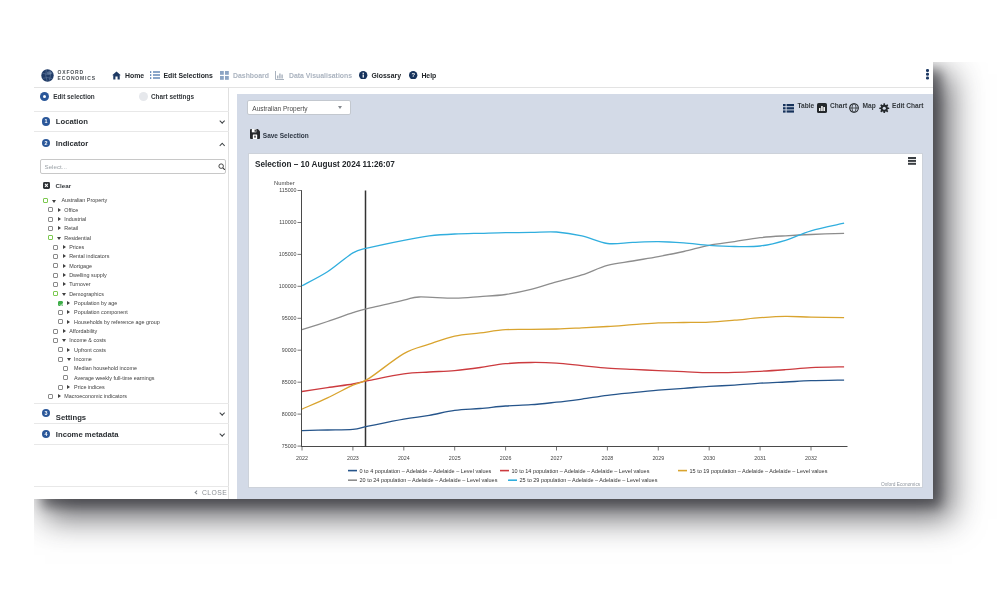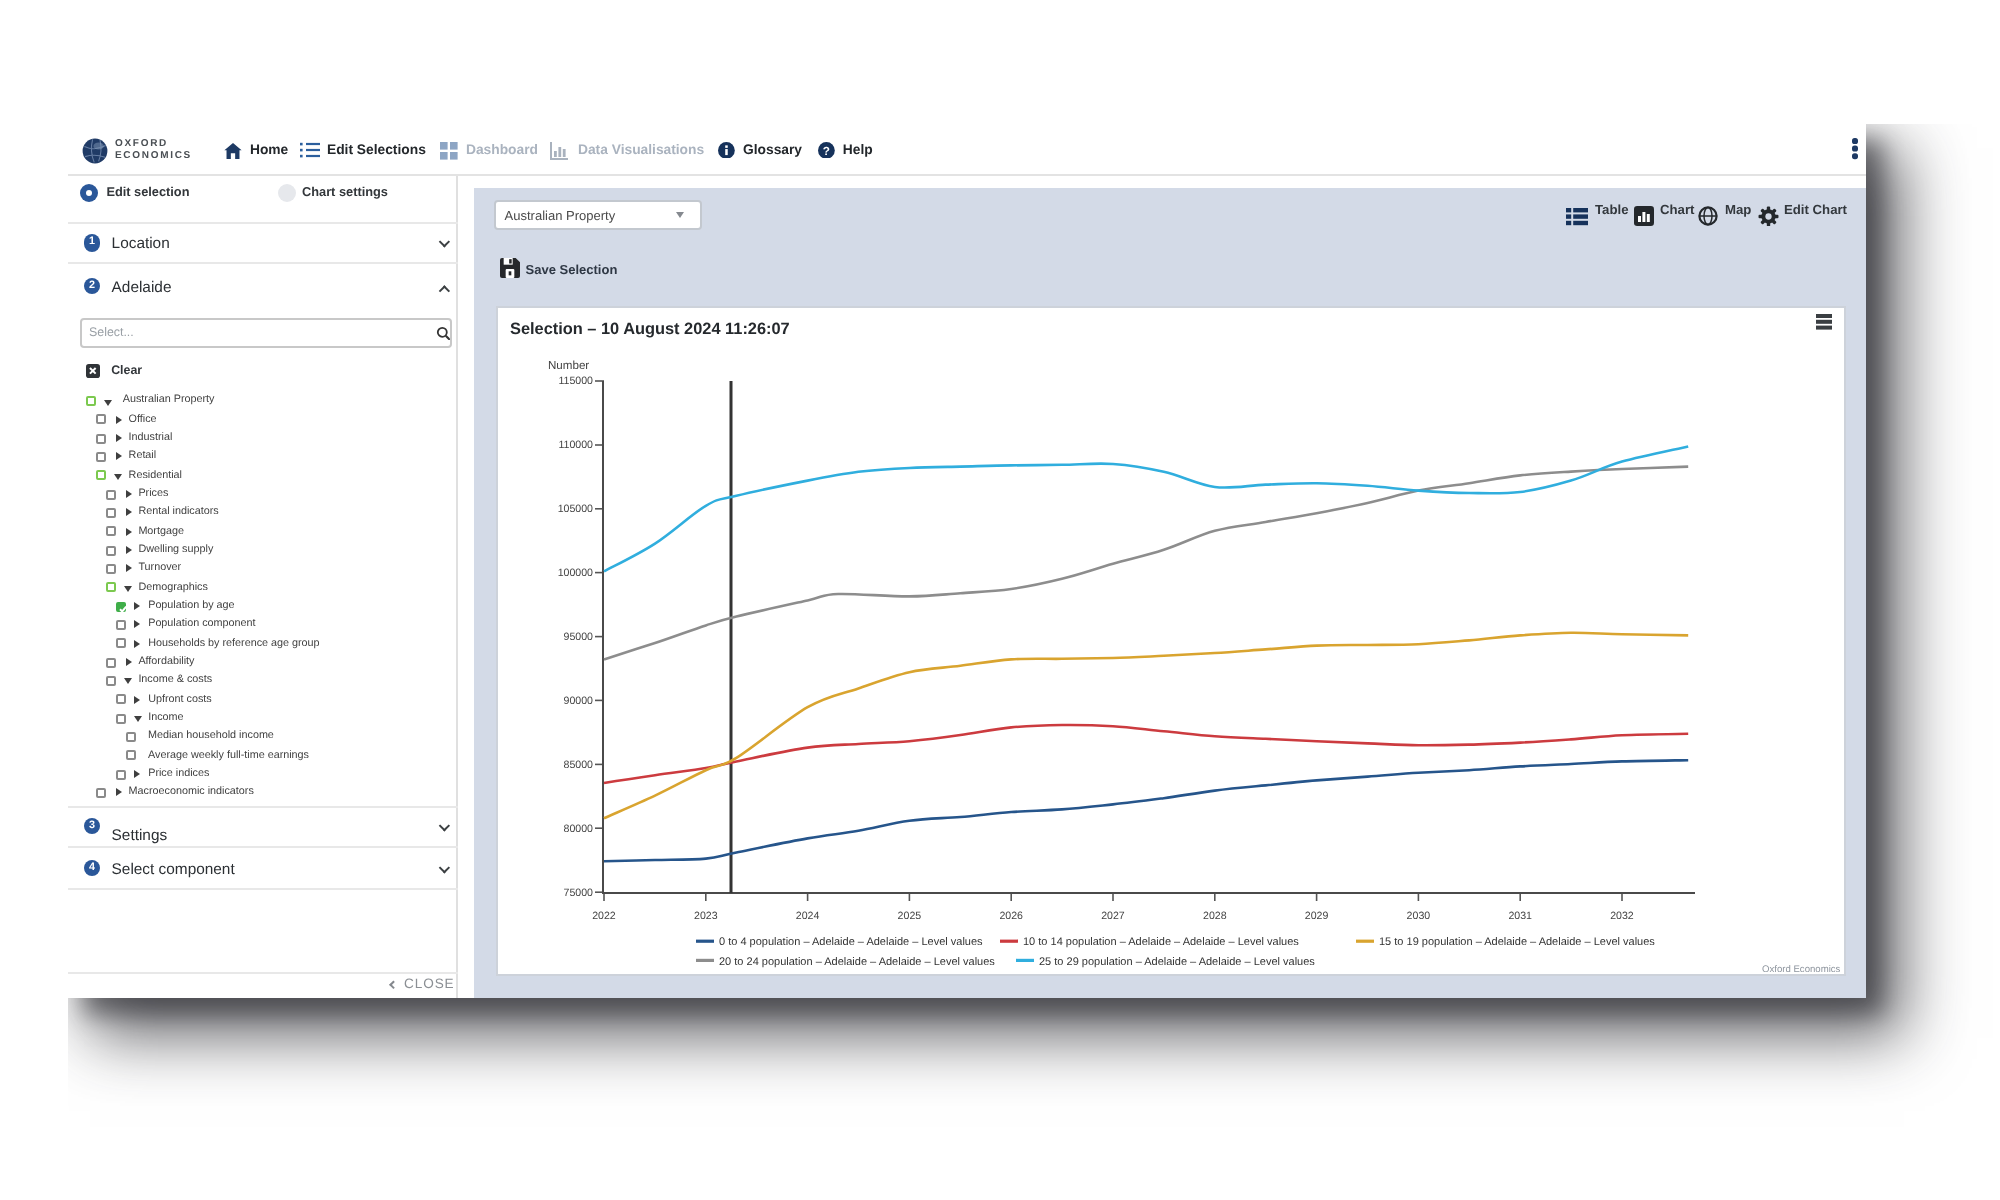--- a/index.html
+++ b/index.html
@@ -5,21 +5,21 @@
   font-family:"Liberation Sans",sans-serif;-webkit-font-smoothing:antialiased}
 *{box-sizing:border-box}
 #app{position:absolute;left:34px;top:62px;width:899px;height:437px;background:#fff;
   box-shadow:15px 16px 30px 4px rgba(36,36,42,.65), 8px 8px 11px rgba(36,36,42,.52)}
 .abs{position:absolute}
 #nav{position:absolute;left:0;top:0;width:899px;height:26px;background:#fff;border-bottom:1px solid #e3e3e3}
 .nvt{position:absolute;font-size:6.9px;font-weight:bold;color:#23272b;top:10px;white-space:nowrap}
 .nvt.dis{color:#aab3bf}
 #side{position:absolute;left:0;top:26px;width:194.5px;height:411px;background:#fff;border-right:1px solid #e0e0e0}
 .hr{position:absolute;left:0;width:194.5px;height:1px;background:#e8e8e8}
-.sect{position:absolute;left:21.8px;font-size:7.7px;font-weight:normal;color:#2b2f33;white-space:nowrap}
+.sect{position:absolute;left:21.8px;font-size:7.7px;font-weight:bold;color:#2b2f33;white-space:nowrap}
 .num{position:absolute;left:7.7px;width:8.6px;height:8.6px;border-radius:50%;background:#2a5799;color:#fff;
   font-size:5.4px;font-weight:bold;text-align:center;line-height:8.8px}
 .chev{position:absolute;width:4.4px;height:4.4px;border-right:1.3px solid #3c4043;border-bottom:1.3px solid #3c4043}
 .cb{position:absolute;width:5px;height:5px;border:1px solid #8a8a8a;border-radius:1px;background:#fff}
 .cbpg{border-color:#7cc94f}
 .cbck{border-color:#3fae49;background:#3fae49}
 .car{position:absolute;width:0;height:0}
 .tt{position:absolute;font-size:5.4px;color:#414141;white-space:nowrap}
 #panel{position:absolute;left:202.5px;top:32px;width:696.5px;height:405px;background:#d3dae7}
 #card{position:absolute;left:214px;top:91px;width:675px;height:335px;background:#fff;border:1px solid #cdd2da}
@@ -90,21 +90,21 @@
   <div class="abs" style="left:8.9px;top:32.7px;width:3.6px;height:3.6px;border-radius:50%;background:#fff"></div>
   <div class="abs" style="left:19.2px;top:31.2px;font-size:6.4px;font-weight:bold;color:#33373b">Edit selection</div>
   <div class="abs" style="left:104.5px;top:29.9px;width:9.2px;height:9.2px;border-radius:50%;background:#e6e8ec"></div>
   <div class="abs" style="left:117px;top:31.2px;font-size:6.4px;font-weight:bold;color:#33373b">Chart settings</div>
   <div class="hr" style="top:49px"></div>
   <div class="num" style="top:55px">1</div>
   <div class="sect" style="top:55px">Location</div>
   <div class="chev" style="left:185.5px;top:56.5px;transform:rotate(45deg)"></div>
   <div class="hr" style="top:69px"></div>
   <div class="num" style="top:76.7px">2</div>
-  <div class="sect" style="top:76.7px">Adelaide</div>
+  <div class="sect" style="top:76.7px">Indicator</div>
   <div class="chev" style="left:185.5px;top:81px;transform:rotate(-135deg)"></div>
   <div class="abs" style="left:6px;top:97px;width:186px;height:15px;border:1px solid #c8c8c8;border-radius:2px;background:#fff"></div>
   <div class="abs" style="left:10.5px;top:101.3px;font-size:6.2px;color:#9aa0a6">Select...</div>
   <svg class="abs" style="left:183.5px;top:100.8px" width="7.5" height="7.5" viewBox="0 0 10 10">
       <circle cx="4.2" cy="4.2" r="3" fill="none" stroke="#333" stroke-width="1.2"></circle>
       <line x1="6.5" y1="6.5" x2="9.2" y2="9.2" stroke="#333" stroke-width="1.4"></line>
     </svg>
   <div class="abs" style="left:9.4px;top:120px;width:6.8px;height:6.8px;background:#2f3337;border-radius:1.4px">
     <svg viewBox="0 0 10 10" width="6.8" height="6.8" style="display:block">
         <path d="M2.9 2.9 L7.1 7.1 M7.1 2.9 L2.9 7.1" stroke="#fff" stroke-width="1.5"></path>
@@ -179,21 +179,21 @@
 <div class="cb" style="left:14.3px;top:331.8px"></div>
 <div class="car" style="left:23.6px;top:332.2px;border-left:3.2px solid #3f3f3f;border-top:2.5px solid transparent;border-bottom:2.5px solid transparent"></div>
 <div class="tt" style="left:30.3px;top:331.1px">Macroeconomic indicators</div>
 
   <div class="hr" style="top:340.6px"></div>
   <div class="num" style="top:346.9px">3</div>
   <div class="sect" style="top:351px">Settings</div>
   <div class="chev" style="left:185.5px;top:348.5px;transform:rotate(45deg)"></div>
   <div class="hr" style="top:361.2px"></div>
   <div class="num" style="top:367.9px">4</div>
-  <div class="sect" style="top:367.9px">Select component</div>
+  <div class="sect" style="top:367.9px">Income metadata</div>
   <div class="chev" style="left:185.5px;top:369.5px;transform:rotate(45deg)"></div>
   <div class="hr" style="top:382.2px"></div>
   <div class="hr" style="top:424px"></div>
   <div class="abs" style="left:161px;top:428.6px;width:3.4px;height:3.4px;border-left:1.2px solid #85898e;border-bottom:1.2px solid #85898e;transform:rotate(45deg)"></div>
   <div class="abs" style="left:168px;top:427.3px;font-size:6.8px;color:#8b8f94;letter-spacing:0.45px">CLOSE</div>
 
   <div id="panel"></div>
   <div class="abs" style="left:212.7px;top:38px;width:104px;height:15.4px;background:#fff;border:1px solid #c3c8cf;border-radius:2px"></div>
   <div class="abs" style="left:218.3px;top:42.5px;font-size:6.5px;color:#4a4a4a">Australian Property</div>
   <div class="abs" style="left:303.5px;top:44.3px;width:0;height:0;border-top:3.3px solid #85898f;border-left:2.8px solid transparent;border-right:2.8px solid transparent"></div>

